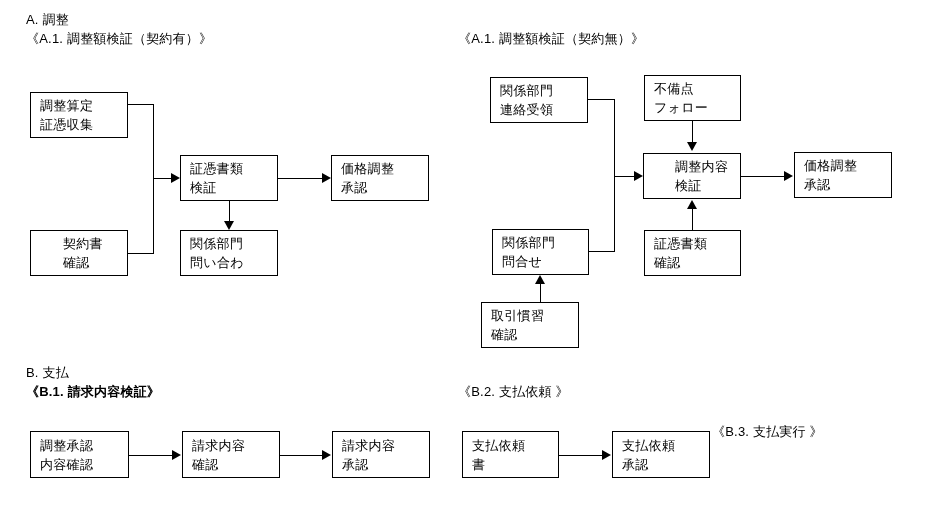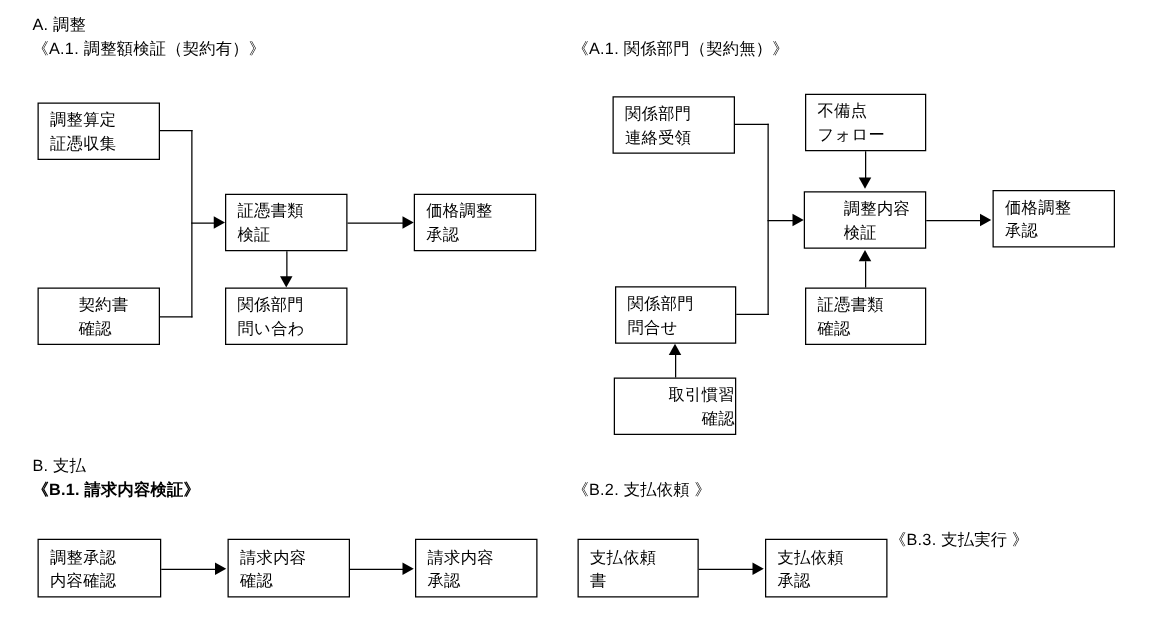--- a/index.html
+++ b/index.html
@@ -76,23 +76,23 @@
     border-bottom: 9px solid #000000;
   }
 </style>
 </head>
 <body>
 
 <div id="canvas">
 
   <div class="heading" style="left:26px; top:10px;">A. 調整</div>
   <div class="heading" style="left:26px; top:29px;">《A.1. 調整額検証（契約有）》</div>
-  <div class="heading" style="left:458px; top:29px;">《A.1. 関係部門（契約無）》</div>
-
-  <div class="node" style="left:30px; top:82px; width:98px; height:46px;">
+  <div class="heading" style="left:458px; top:29px;">《A.1. 調整額検証（契約無）》</div>
+
+  <div class="node" style="left:30px; top:92px; width:98px; height:46px;">
     <span class="ln">調整算定</span>
     <span class="ln">証憑収集</span>
   </div>
 
   <div class="node" style="left:30px; top:230px; width:98px; height:46px;padding-left:32px;">
     <span class="ln">契約書</span>
     <span class="ln">確認</span>
   </div>
 
   <div class="node" style="left:180px; top:155px; width:98px; height:46px;">
@@ -147,21 +147,21 @@
   <div class="node" style="left:492px; top:229px; width:97px; height:46px;">
     <span class="ln">関係部門</span>
     <span class="ln">問合せ</span>
   </div>
 
   <div class="node" style="left:644px; top:230px; width:97px; height:46px;">
     <span class="ln">証憑書類</span>
     <span class="ln">確認</span>
   </div>
 
-  <div class="node" style="left:491px; top:302px; width:98px; height:46px;text-align:right;">
+  <div class="node" style="left:481px; top:302px; width:98px; height:46px;">
     <span class="ln">取引慣習</span>
     <span class="ln">確認</span>
   </div>
 
   <div class="hline" style="left:588px; top:99px; width:27px;"></div>
   <div class="vline" style="left:614px; top:99px; height:153px;"></div>
 
   <div class="hline" style="left:589px; top:251px; width:26px;"></div>
 
   <div class="hline" style="left:614px; top:176px; width:21px;"></div>

